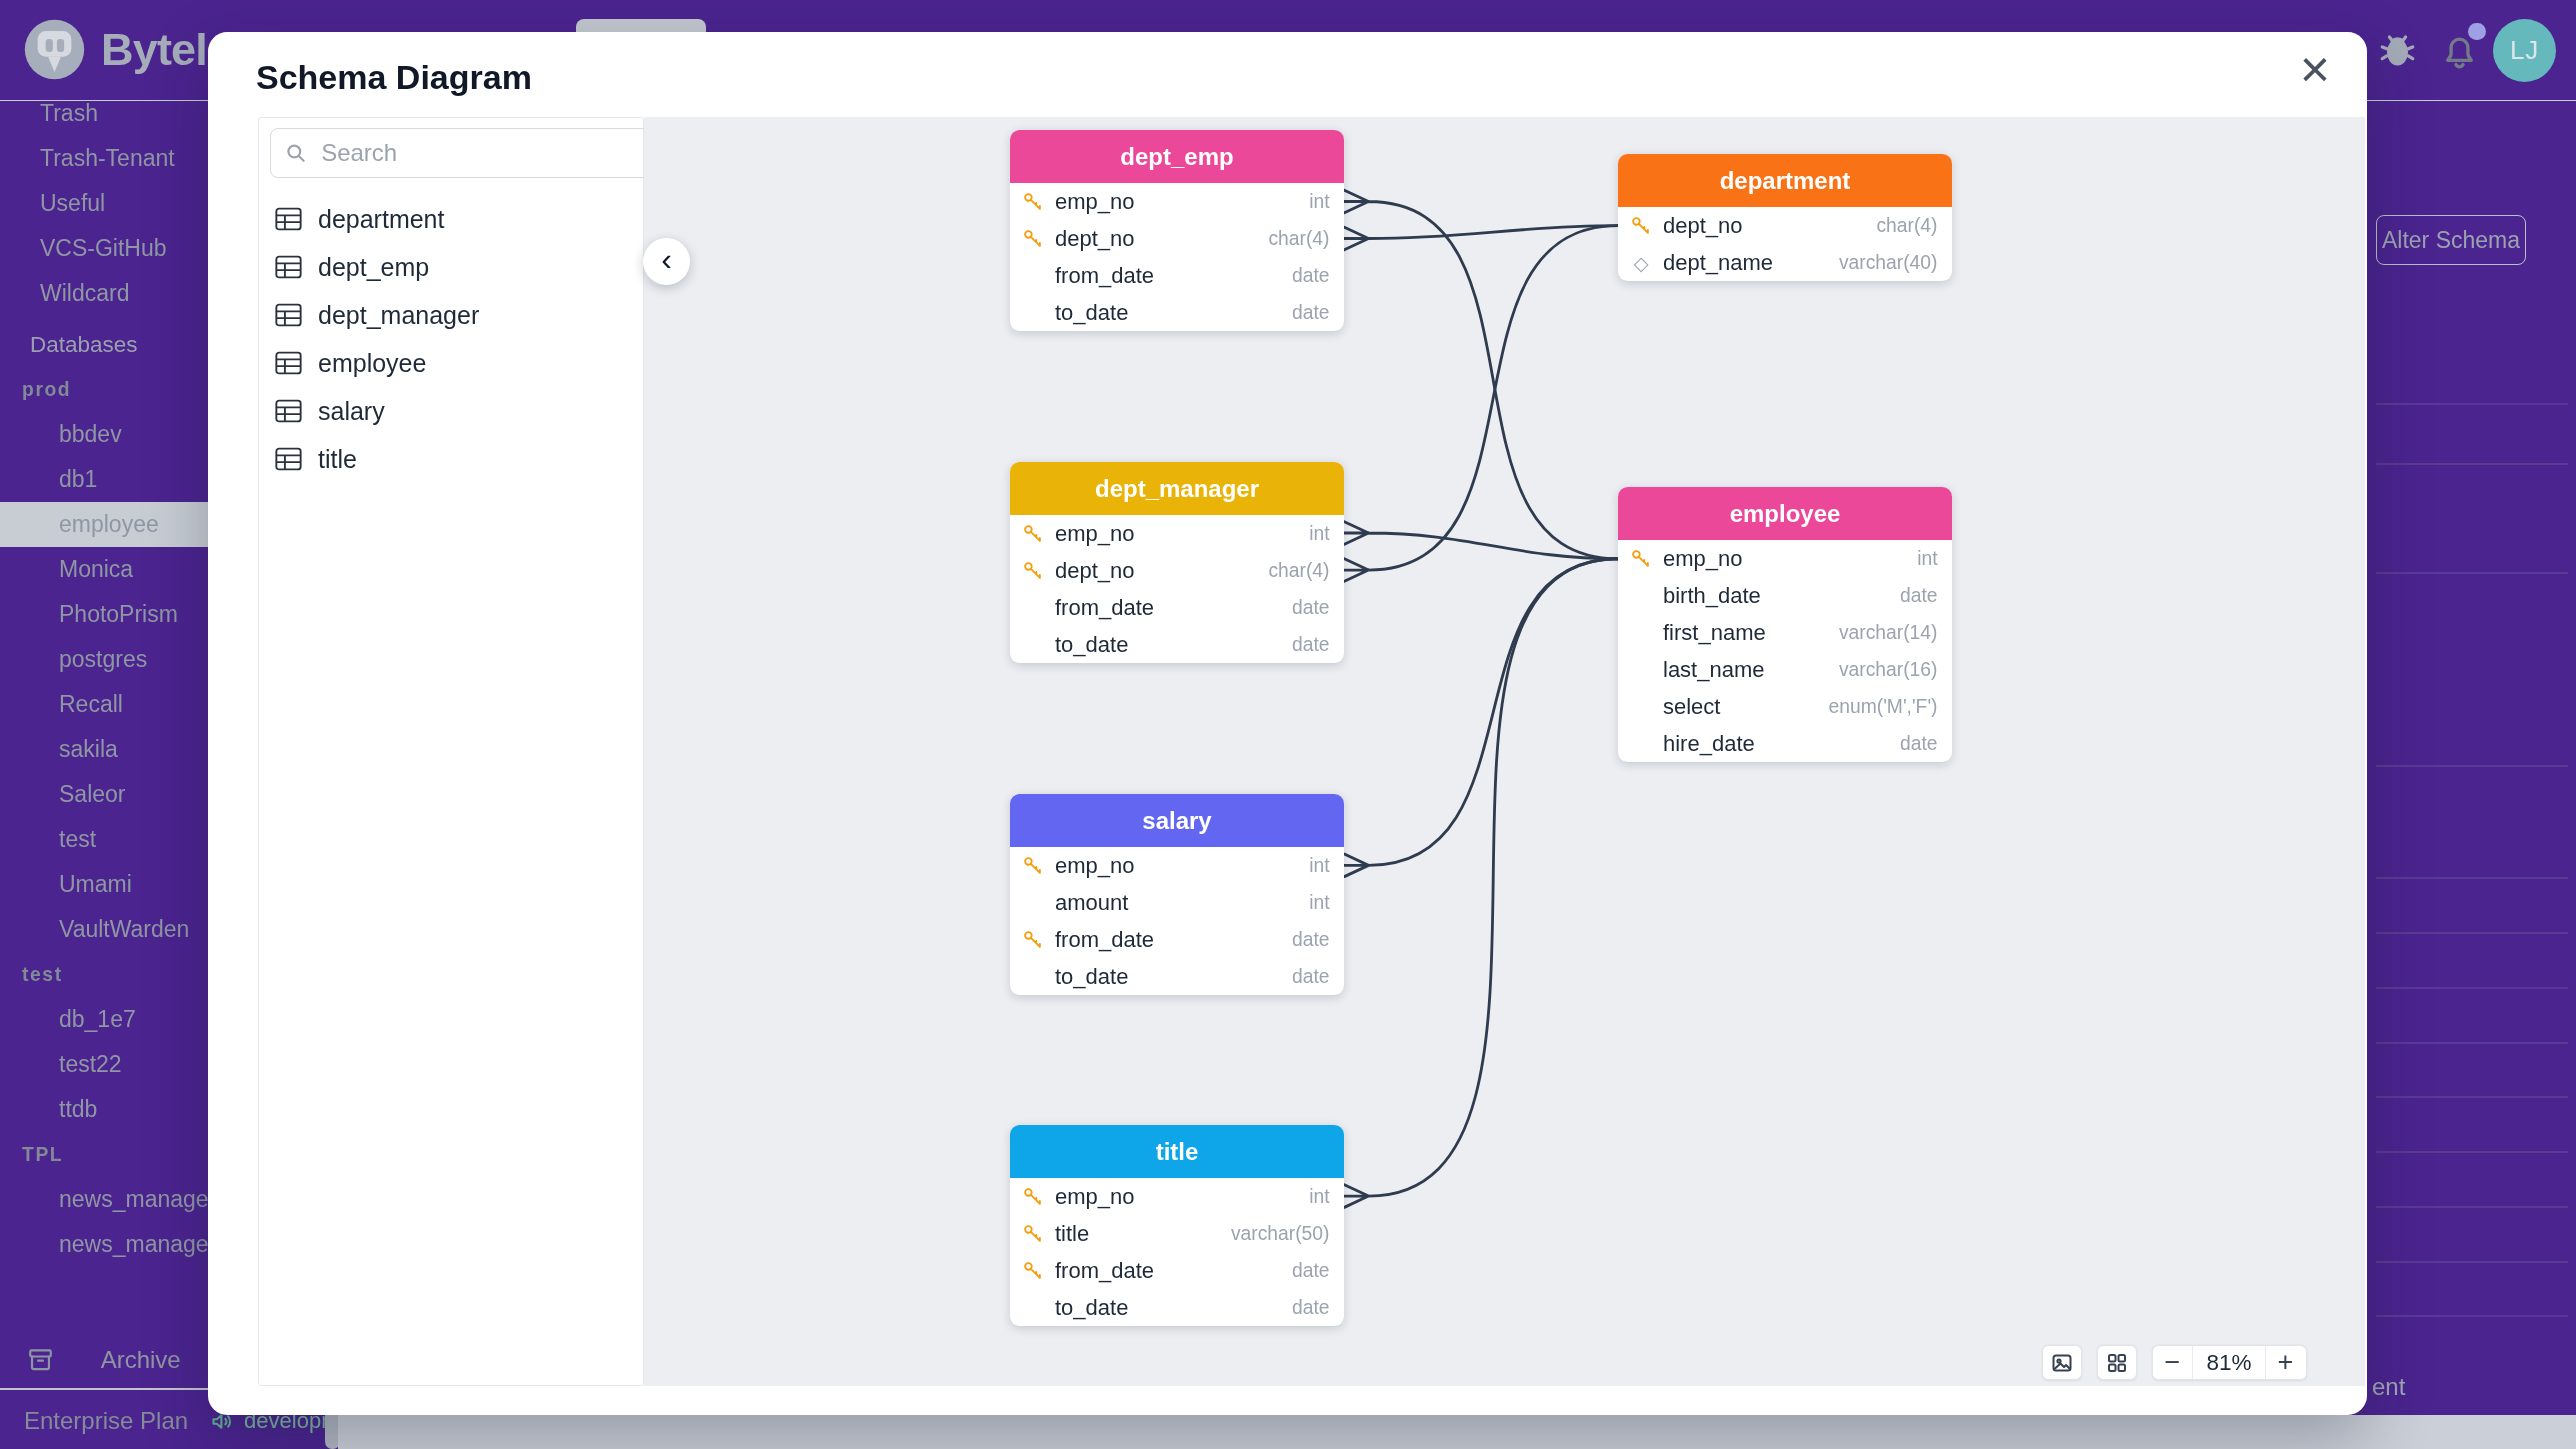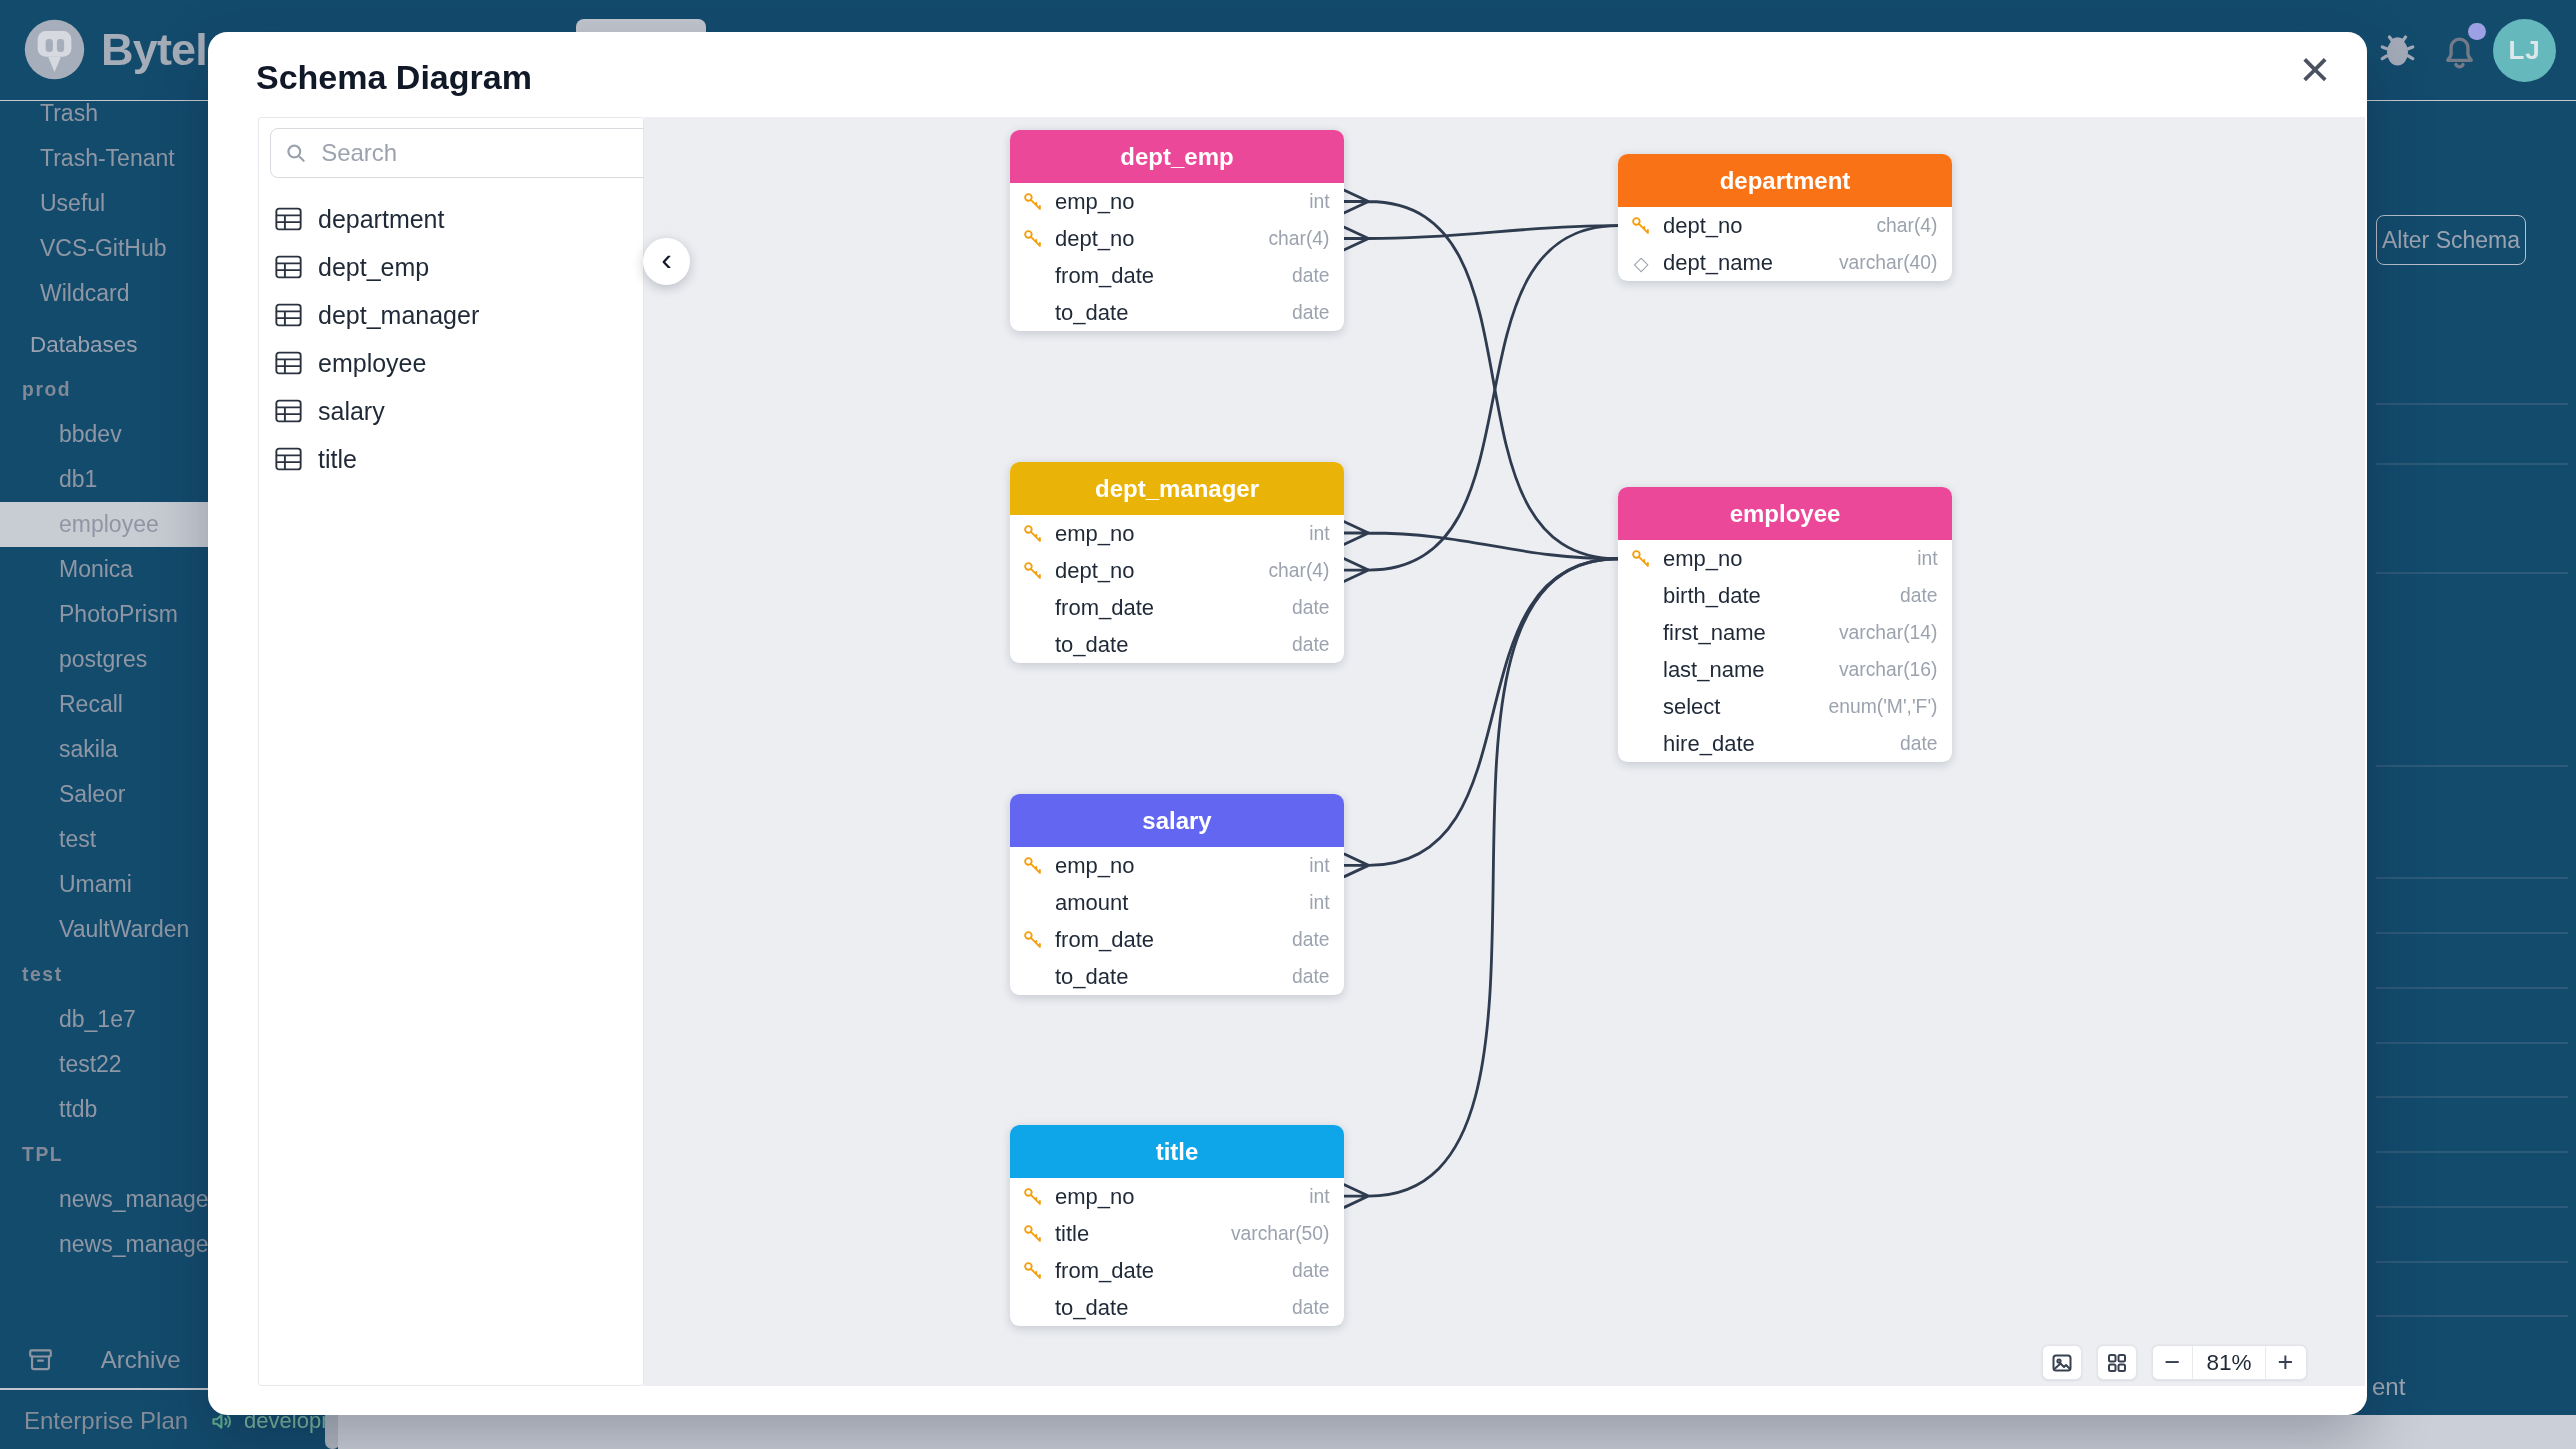--- a/index.html
+++ b/index.html
@@ -1,28 +1,28 @@
 <!DOCTYPE html>
 <html style="font-size:13px"><head>
 <meta charset="utf-8">
 <style>
   html,body{margin:0;padding:0;background:#ECEDF0;}
   *{box-sizing:border-box;font-family:"Liberation Sans",sans-serif;}
-  #stage{position:relative;width:2576px;height:1449px;overflow:hidden;background:#0c4a6e;}
+  #stage{position:relative;width:2576px;height:1449px;overflow:hidden;background:#4c1d95;}
 
   
   #page{position:absolute;inset:0;}
   #topbar{position:absolute;left:0;top:0;width:2576px;height:101px;border-bottom:1.6px solid #D9DCE2;}
   #logo{position:absolute;left:24px;top:19.3px;}
   #brand{position:absolute;left:101px;top:24px;font-size:45px;font-weight:bold;color:#B4BAC5;letter-spacing:-0.8px;}
   #env-sliver{position:absolute;left:576px;top:18.5px;width:130px;height:32px;border-radius:8px;background:#D5D8DE;}
   #bug-wrap{position:absolute;left:2376px;top:29px;}
   #bell-wrap{position:absolute;left:2436px;top:27px;}
   #bell-dot{position:absolute;left:2468px;top:22.5px;width:17.7px;height:17.7px;border-radius:50%;background:#ABACF6;}
-  #avatar{position:absolute;left:2493px;top:19.3px;width:63px;height:63px;border-radius:50%;background:#6AC8CA;color:#F2FDFD;font-size:26px;font-weight:bold;display:flex;align-items:center;justify-content:center;letter-spacing:0.8px;}
+  #avatar{position:absolute;left:2493px;top:19.3px;width:63px;height:63px;border-radius:50%;background:#6AC8CA;color:#F2FDFD;font-size:26px;font-weight:normal;display:flex;align-items:center;justify-content:center;letter-spacing:0.8px;}
 
   
   #sidebar{position:absolute;left:0;top:91px;width:346px;}
   .srow{height:45px;display:flex;align-items:center;font-size:23px;color:#9AA1AD;white-space:nowrap;}
   .srow.proj{padding-left:40px;}
   .srow.dbs{padding-left:30px;font-size:22.5px;color:#A7ADB8;margin-top:6.4px;}
   .srow.grp{padding-left:22px;font-size:19.3px;font-weight:bold;letter-spacing:1.6px;color:#8B929E;}
   .srow.db{padding-left:59px;}
   .srow.sel{background:#DCDFE4;}
   #archive-row{position:absolute;left:0;top:1336px;width:346px;height:47px;display:flex;align-items:center;padding-left:26px;color:#99A0AC;font-size:24px;gap:28px;}

